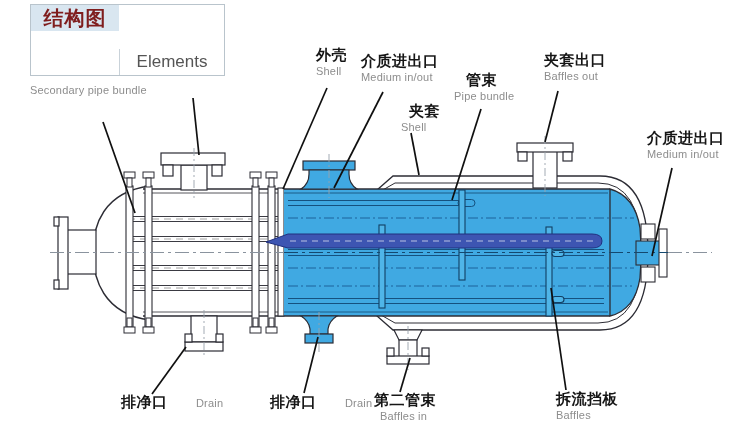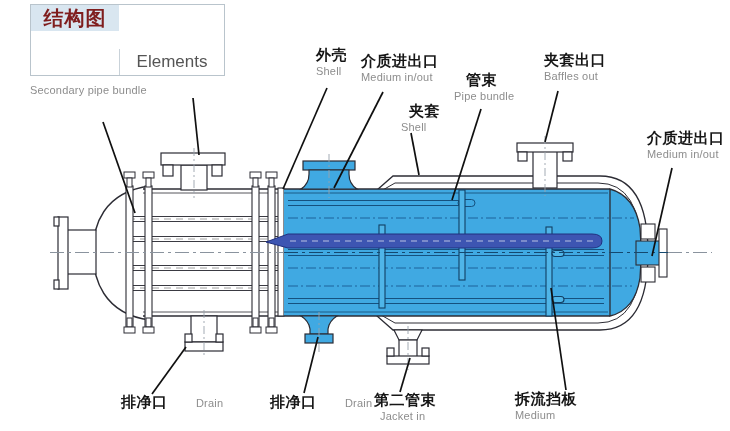--- a/index.html
+++ b/index.html
@@ -258,21 +258,21 @@
     <span class="en">Drain</span>
   </div>
 
   <div class="lbl inline" style="left:270px;top:393px">
     <span class="zh">排净口</span>
     <span class="en">Drain</span>
   </div>
 
   <div class="lbl" style="left:374px;top:391px">
     <span class="zh">第二管束</span>
-    <span class="en ind6">Jacket in</span>
-  </div>
-
-  <div class="lbl" style="left:515px;top:390px">
+    <span class="en ind6">Baffles in</span>
+  </div>
+
+  <div class="lbl" style="left:556px;top:390px">
     <span class="zh">拆流挡板</span>
-    <span class="en">Medium</span>
+    <span class="en">Baffles</span>
   </div>
 
 </div>
 
 </body></html>

